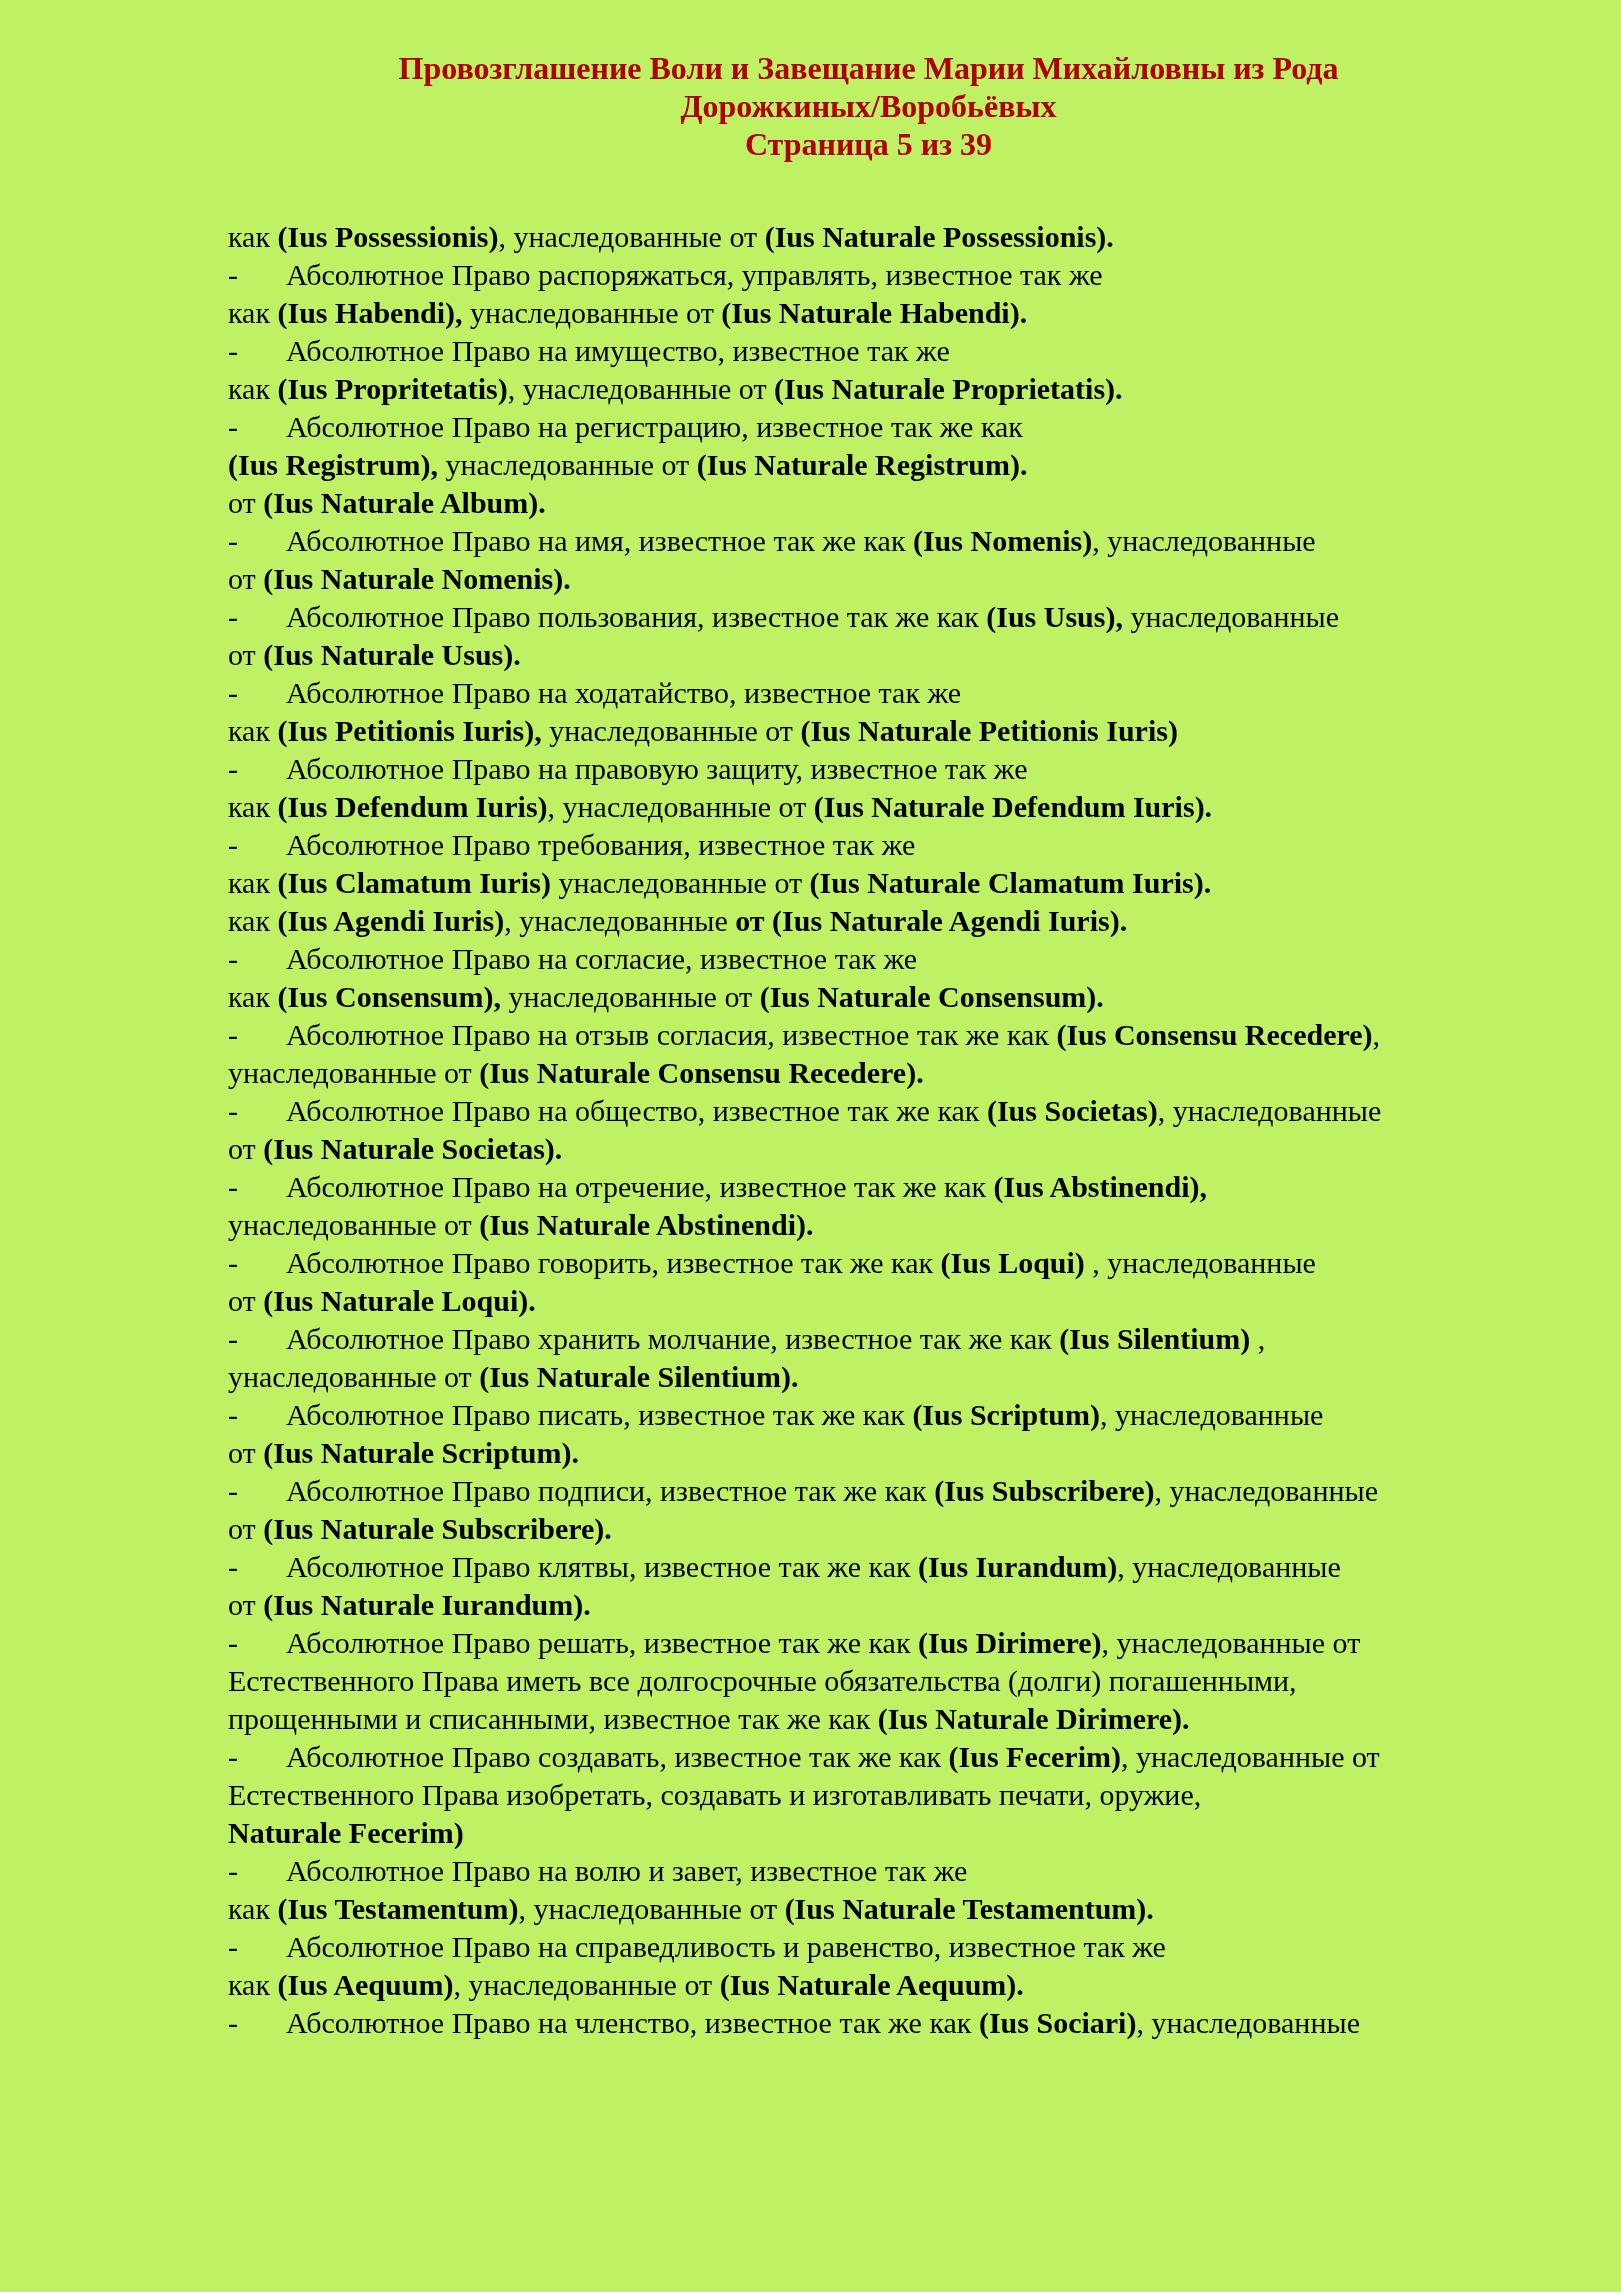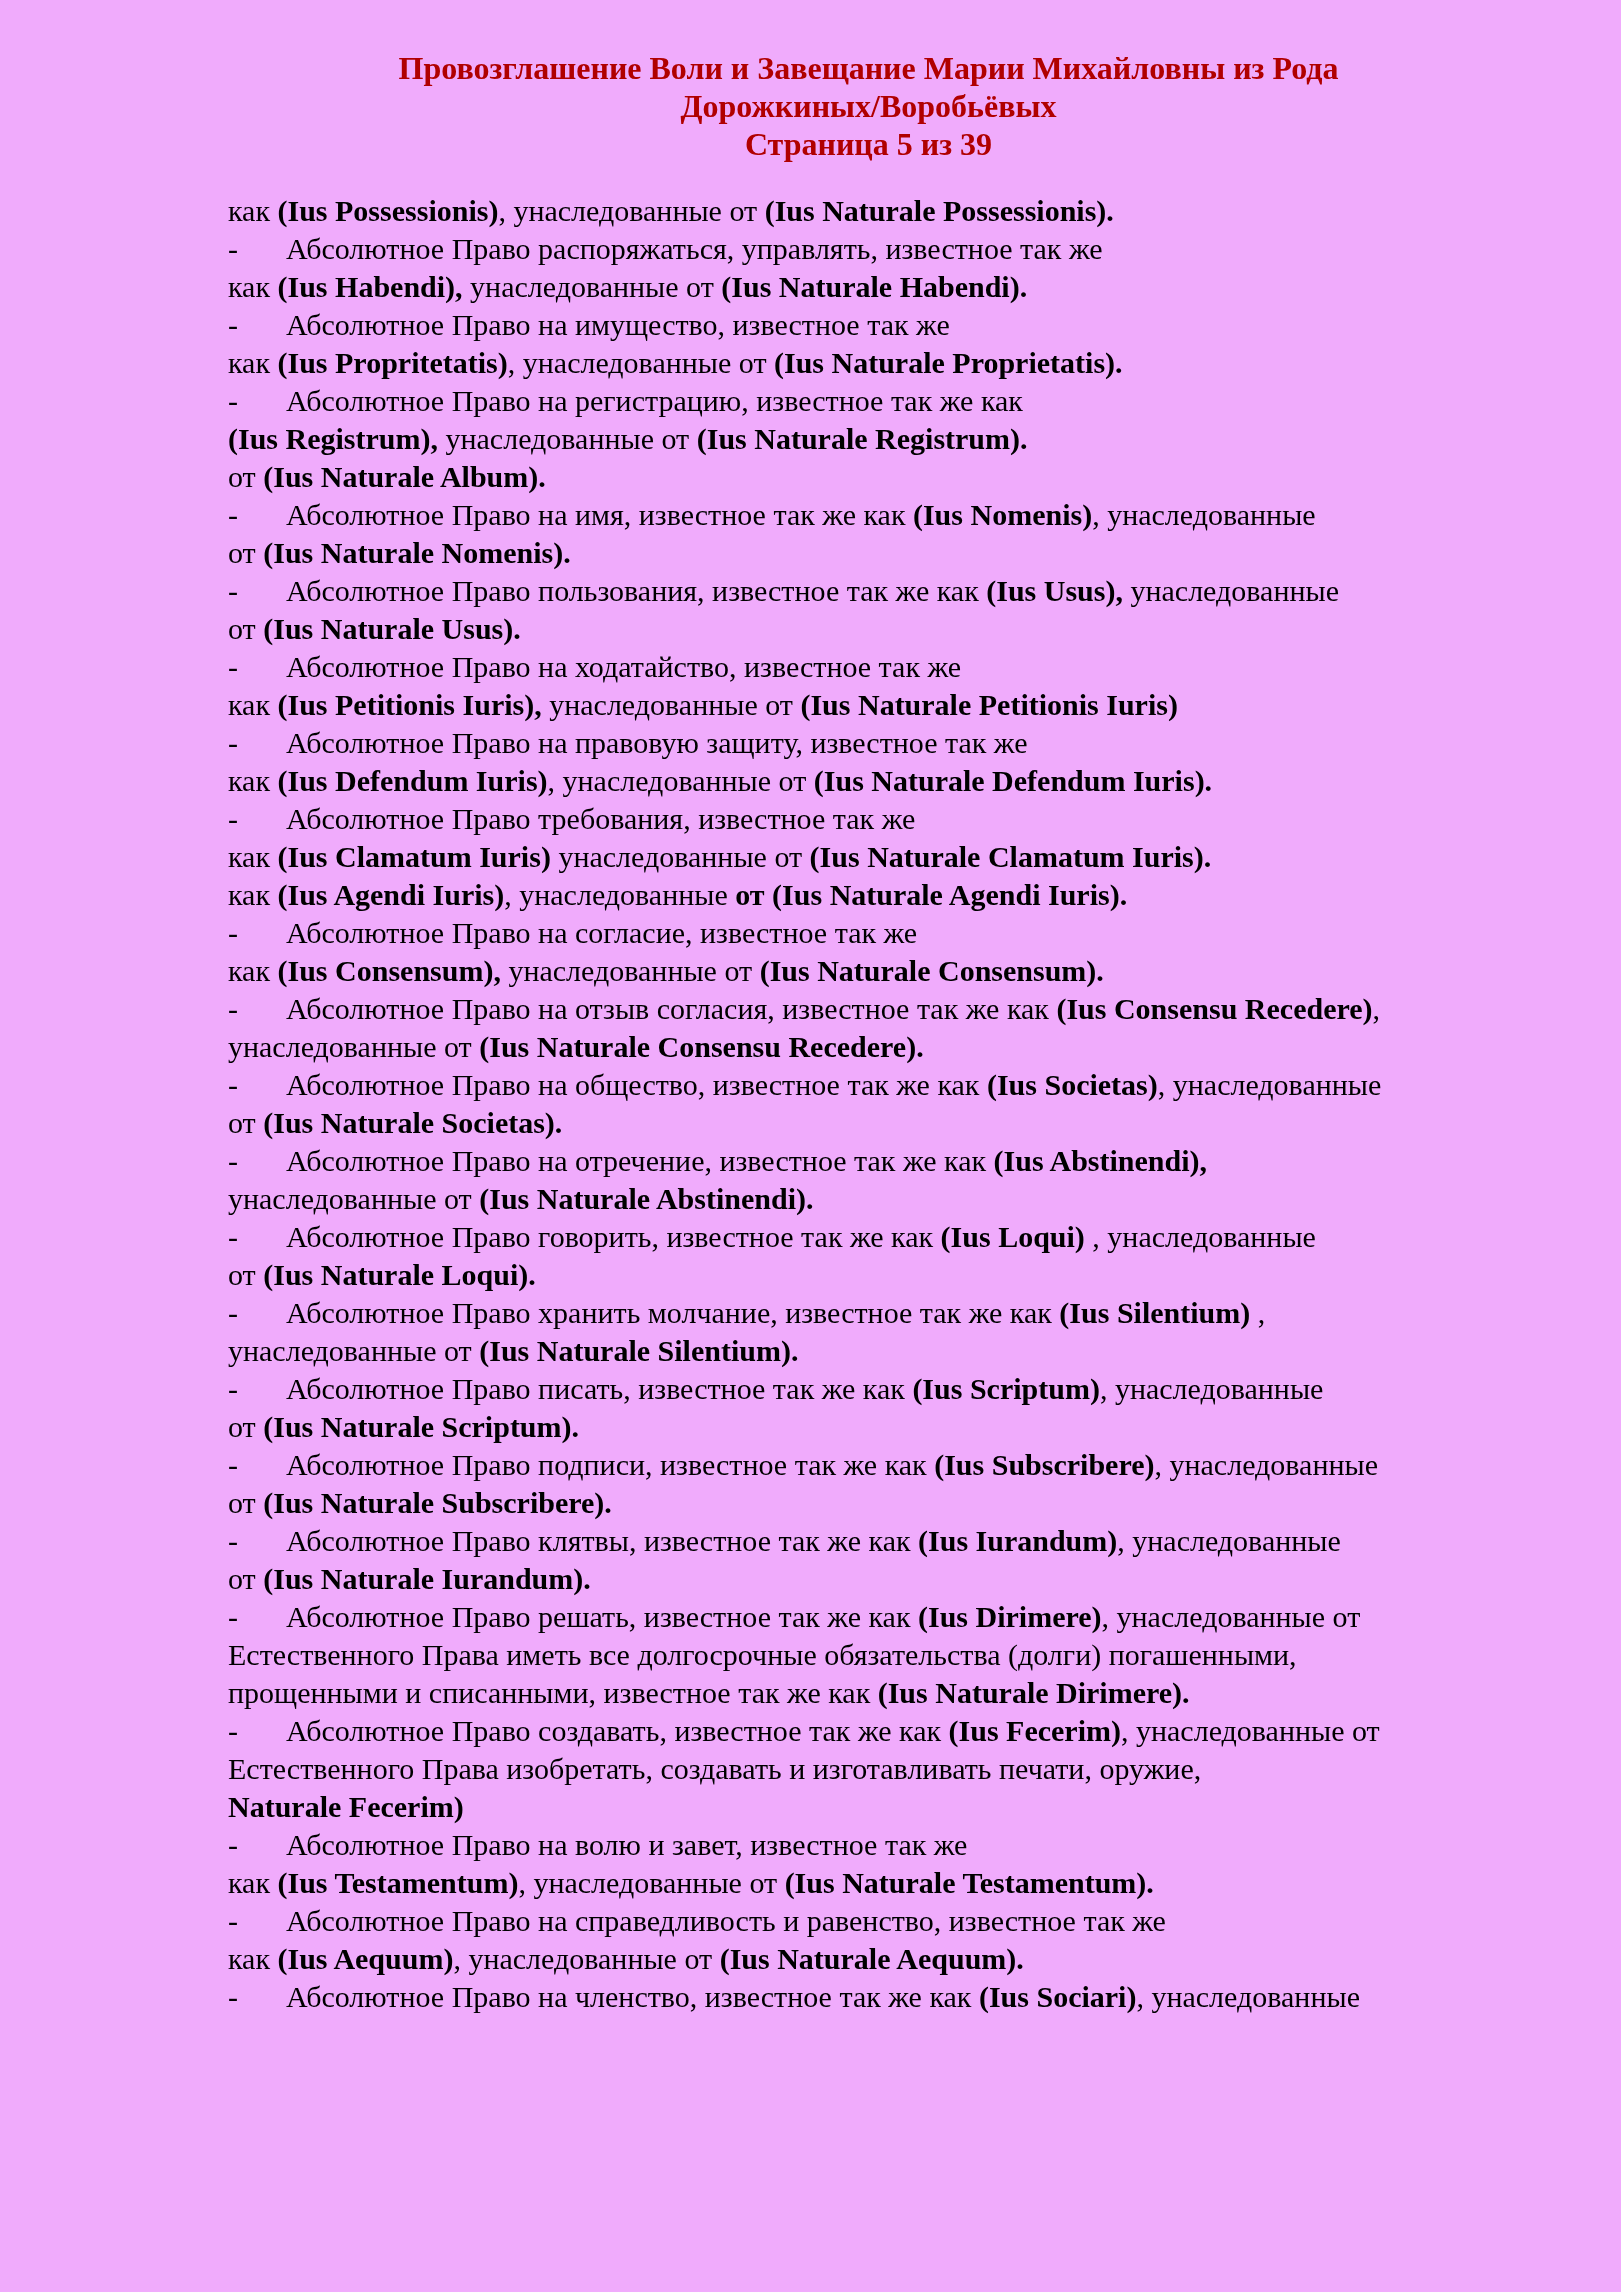--- a/index.html
+++ b/index.html
@@ -10,35 +10,35 @@
   body {
     width: 1621px;
     height: 2293px;
     overflow: hidden;
     font-family: "Liberation Serif", "DejaVu Serif", serif;
     color: #000000;
   }
   .page {
     width: 1621px;
     height: 2293px;
-    background: #f0abfc;
+    background: #bef264;
     position: relative;
   }
   .doc-header {
     margin-left: 228px;
     width: 1281px;
     padding-top: 49px;
     text-align: center;
     font-weight: bold;
     font-size: 32px;
     line-height: 38px;
     color: #b00000;
   }
   .doc-body {
-    margin-top: 29px;
+    margin-top: 55px;
     padding-left: 228px;
     padding-right: 78px;
     font-size: 30px;
     line-height: 38px;
   }
   .line {
     white-space: nowrap;
   }
   .dash {
     display: inline-block;

